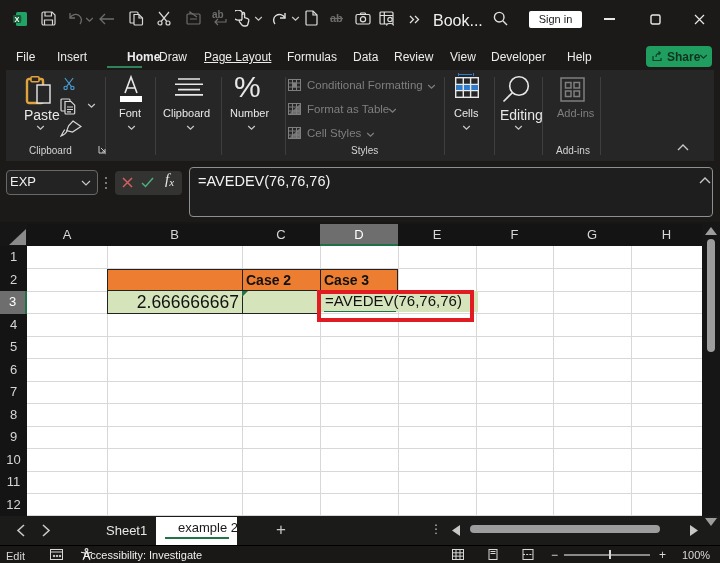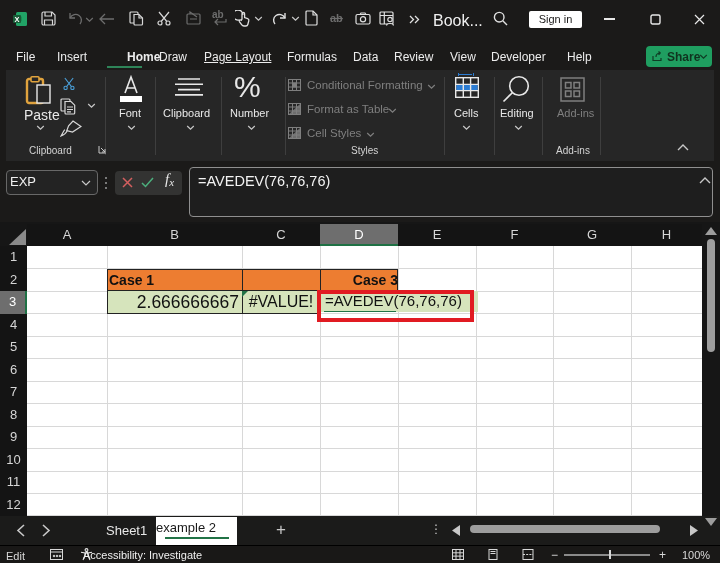--- a/index.html
+++ b/index.html
@@ -247,21 +247,21 @@
   </svg>
   <div class="abs" style="left:448px;top:37px;font-size:11px;">Cells</div>
   <svg class="abs" style="left:456px;top:55px;" width="9" height="6" viewBox="0 0 9 6" fill="none" stroke="#c8c8c8" stroke-width="1.2">
       <path d="M1.2 1 L4.5 4.2 L7.8 1"></path>
     </svg>
 
   <svg class="abs" style="left:496px;top:5px;" width="30" height="30" viewBox="0 0 30 30" fill="none" stroke="#e8e8e8" stroke-width="1.6">
     <circle cx="17" cy="11" r="9.3"></circle>
     <path d="M10.3 17.7 L1.5 26.5"></path>
   </svg>
-  <div class="abs" style="left:494px;top:37px;font-size:11px;">Editing</div>
+  <div class="abs" style="left:494px;top:37px;font-size:14px;">Editing</div>
   <svg class="abs" style="left:508px;top:55px;" width="9" height="6" viewBox="0 0 9 6" fill="none" stroke="#c8c8c8" stroke-width="1.2">
       <path d="M1.2 1 L4.5 4.2 L7.8 1"></path>
     </svg>
 
   <svg class="abs" style="left:554px;top:7px;" width="25" height="25" viewBox="0 0 25 25" fill="none" stroke="#7f7f7f" stroke-width="1.5">
     <rect x="1" y="1" width="23" height="23"></rect>
     <rect x="5.5" y="5.5" width="5.5" height="5.5"></rect>
     <rect x="14" y="5.5" width="5.5" height="5.5"></rect>
     <rect x="5.5" y="14" width="5.5" height="5.5"></rect>
     <rect x="14" y="14" width="5.5" height="5.5"></rect>
@@ -351,24 +351,23 @@
   <div class="abs hgl" style="top:226px;"></div>
   <div class="abs hgl" style="top:248.5px;"></div>
   <div class="abs hgl" style="top:271px;"></div>
   <div class="abs hgl" style="top:293px;"></div>
 
   <div class="abs" style="left:107px;top:46.5px;width:291px;height:22.5px;background:#ED7D31;border:1px solid #222;box-sizing:border-box;"></div>
   <div class="abs" style="left:241.5px;top:46.5px;width:1px;height:22.5px;background:#222;"></div>
   <div class="abs" style="left:319.5px;top:46.5px;width:1px;height:22.5px;background:#222;"></div>
   <div class="abs" style="left:107px;top:68.5px;width:213px;height:23px;background:#D6E4BC;border:1px solid #222;border-top:none;box-sizing:border-box;"></div>
   <div class="abs" style="left:241.5px;top:69px;width:1px;height:22.5px;background:#222;"></div>
-  <div class="abs" style="left:109px;top:46.5px;width:130px;height:22px;line-height:22px;font-weight:bold;font-size:14px;color:#111;">Case 1</div>
-  <div class="abs" style="left:324px;top:46.5px;width:74px;height:22px;line-height:22px;font-weight:bold;font-size:14px;color:#111;text-align:right;">Case 3</div>
+  <div class="abs" style="left:246px;top:46.5px;width:74px;height:22px;line-height:22px;font-weight:bold;font-size:14px;color:#111;">Case 2</div>
+  <div class="abs" style="left:324px;top:46.5px;width:74px;height:22px;line-height:22px;font-weight:bold;font-size:14px;color:#111;">Case 3</div>
   <div class="abs" style="left:107px;top:69px;width:132px;height:22px;line-height:22px;text-align:right;font-size:17.5px;color:#111;">2.666666667</div>
-  <div class="abs" style="left:242px;top:69px;width:78px;height:22px;line-height:22px;text-align:center;font-size:16px;color:#111;">#VALUE!</div>
 
   <svg class="abs" style="left:242px;top:69px;" width="6" height="6" viewBox="0 0 6 6">
       <polygon points="0,0 6,0 0,6" fill="#217346"></polygon>
     </svg>
 
   <div class="abs" style="left:320px;top:68.5px;width:158px;height:21.5px;background:#D6E4BC;"></div>
   <div class="abs" style="left:325px;top:68px;width:153px;height:22px;line-height:22px;font-size:15px;color:#111;">=AVEDEV(76,76,76)</div>
   <div class="abs" style="left:324px;top:88.5px;width:72px;height:1.5px;background:#217346;"></div>
 
   <div class="abs" style="left:317px;top:68px;width:157px;height:31.5px;border:4px solid #e11b22;box-sizing:border-box;"></div>
@@ -388,21 +387,21 @@
 <div class="abs" id="tabs" style="left:0;top:516px;width:720px;height:29px;background:#1b1b1a;">
   <svg class="abs" style="left:16px;top:8px;" width="9" height="13" viewBox="0 0 9 13" fill="none" stroke="#c8c8c8" stroke-width="1.6">
       <path d="M8 1 L2 6.5 L8 12"></path>
     </svg>
   <svg class="abs" style="left:42px;top:8px;" width="9" height="13" viewBox="0 0 9 13" fill="none" stroke="#c8c8c8" stroke-width="1.6">
       <path d="M1 1 L7 6.5 L1 12"></path>
     </svg>
   <div class="abs" style="left:106px;top:7px;color:#e8e8e8;font-size:13px;">Sheet1</div>
 
   <div class="abs" style="left:156px;top:1px;width:81px;height:28px;background:#ffffff;"></div>
-  <div class="abs" style="left:156px;top:4px;width:82px;text-align:left;color:#1a1a1a;font-size:13px;">example 2</div>
+  <div class="abs" style="left:156px;top:4px;width:82px;text-align:right;color:#1a1a1a;font-size:13px;">example 2</div>
   <div class="abs" style="left:165px;top:21px;width:64px;height:2px;background:#217346;"></div>
 
   <div class="abs" style="left:276px;top:4px;color:#c8c8c8;font-size:17px;font-weight:300;">+</div>
 
   <div class="abs" style="left:430px;top:6px;color:#c8c8c8;font-size:12px;">⋮</div>
 
   <svg class="abs" style="left:452px;top:9px;" width="8px" height="11" viewBox="0 0 8 11">
       <polygon points="8,0 8,11 0,5.5" fill="#c8c8c8"></polygon>
     </svg>
   <div class="abs" style="left:470px;top:9px;width:190px;height:8px;background:#9d9d9d;border-radius:4px;"></div>

